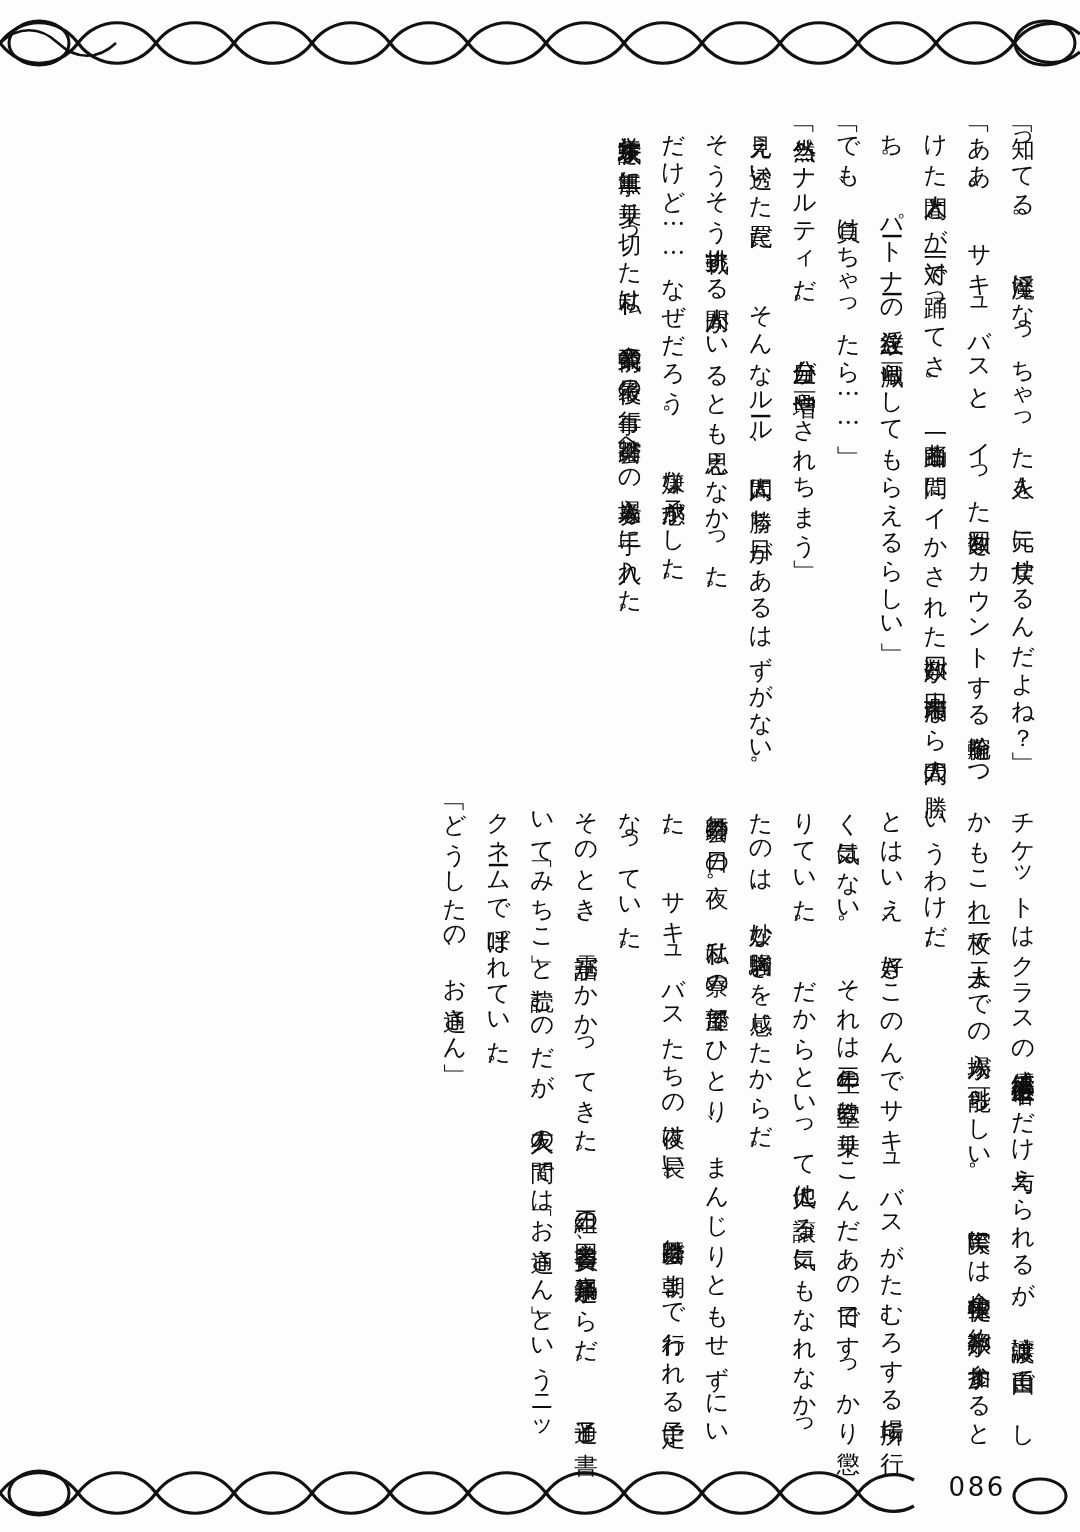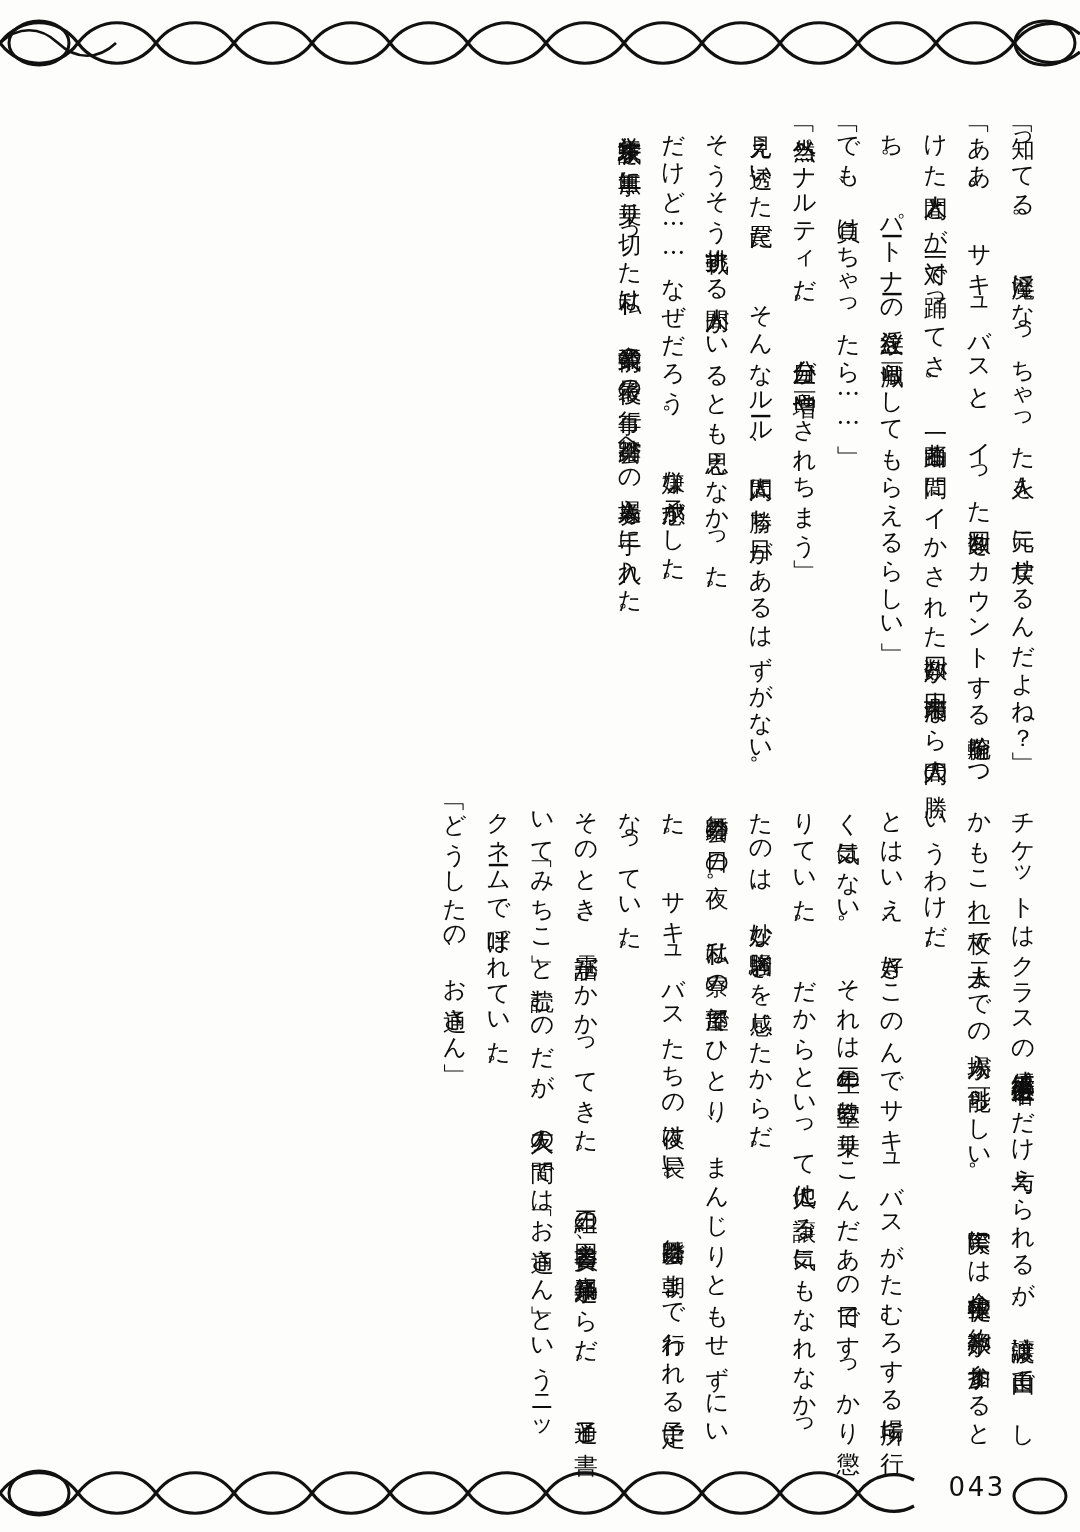--- a/index.html
+++ b/index.html
@@ -118,15 +118,15 @@
     <svg width="1080" height="62" viewBox="0 0 1080 62" xmlns="http://www.w3.org/2000/svg">
       <g fill="none" stroke="#111111" stroke-width="3.2">
         <path d="M0,31 C20,4 58,4 78,31 C98,58 136,58 156,31 C176,4 214,4 234,31 C254,58 292,58 312,31 C332,4 370,4 390,31 C410,58 448,58 468,31 C488,4 526,4 546,31 C566,58 604,58 624,31 C644,4 682,4 702,31 C722,58 760,58 780,31 C800,4 838,4 858,31 C872,50 896,54 914,44"></path>
         <path d="M0,31 C20,58 58,58 78,31 C98,4 136,4 156,31 C176,58 214,58 234,31 C254,4 292,4 312,31 C332,58 370,58 390,31 C410,4 448,4 468,31 C488,58 526,58 546,31 C566,4 604,4 624,31 C644,58 682,58 702,31 C722,4 760,4 780,31 C800,58 838,58 858,31 C872,12 896,8 914,18"></path>
         <ellipse cx="39" cy="31" rx="30" ry="22" stroke-width="3"></ellipse>
         <ellipse cx="1040" cy="34" rx="26" ry="17" stroke-width="3"></ellipse>
       </g>
     </svg>
   </div>
 
-  <div class="page-number">043</div>
+  <div class="page-number">086</div>
 
 </div>
 
 </body></html>

